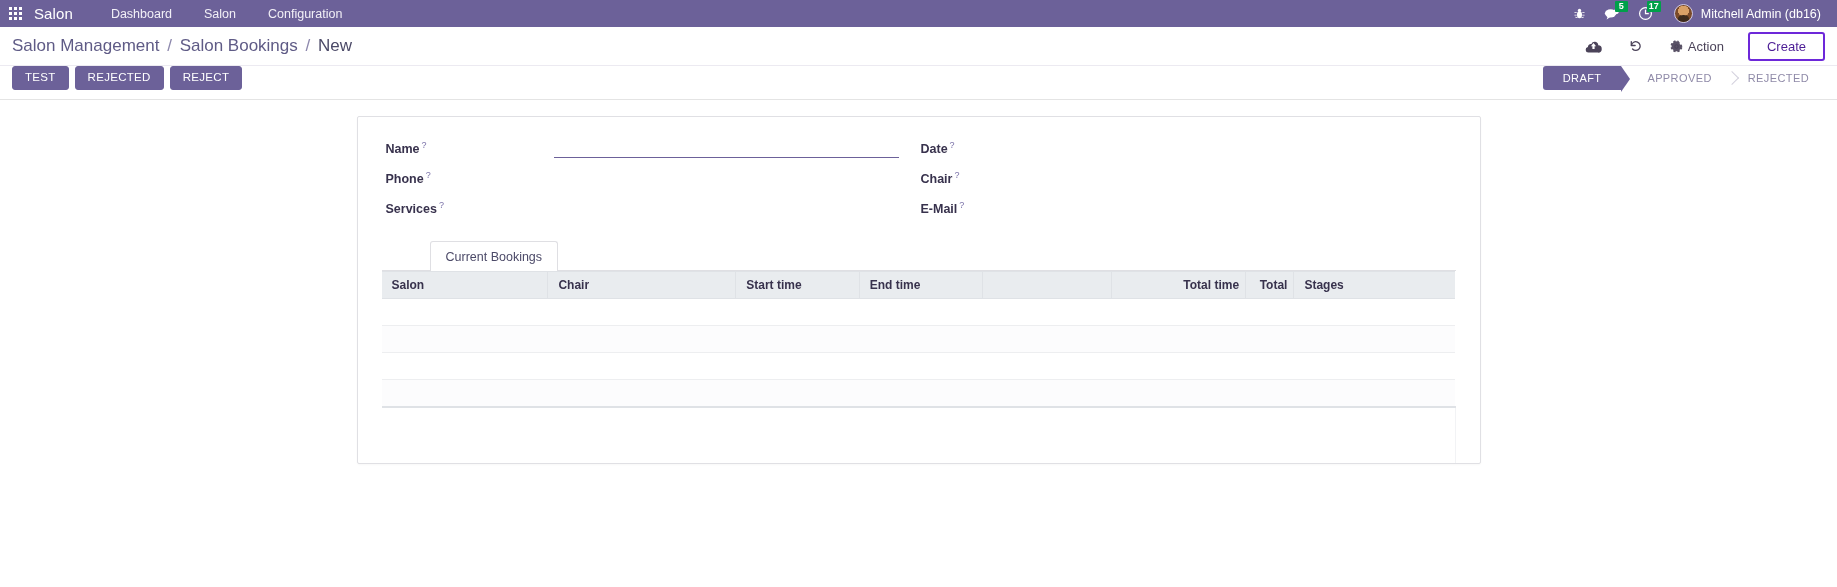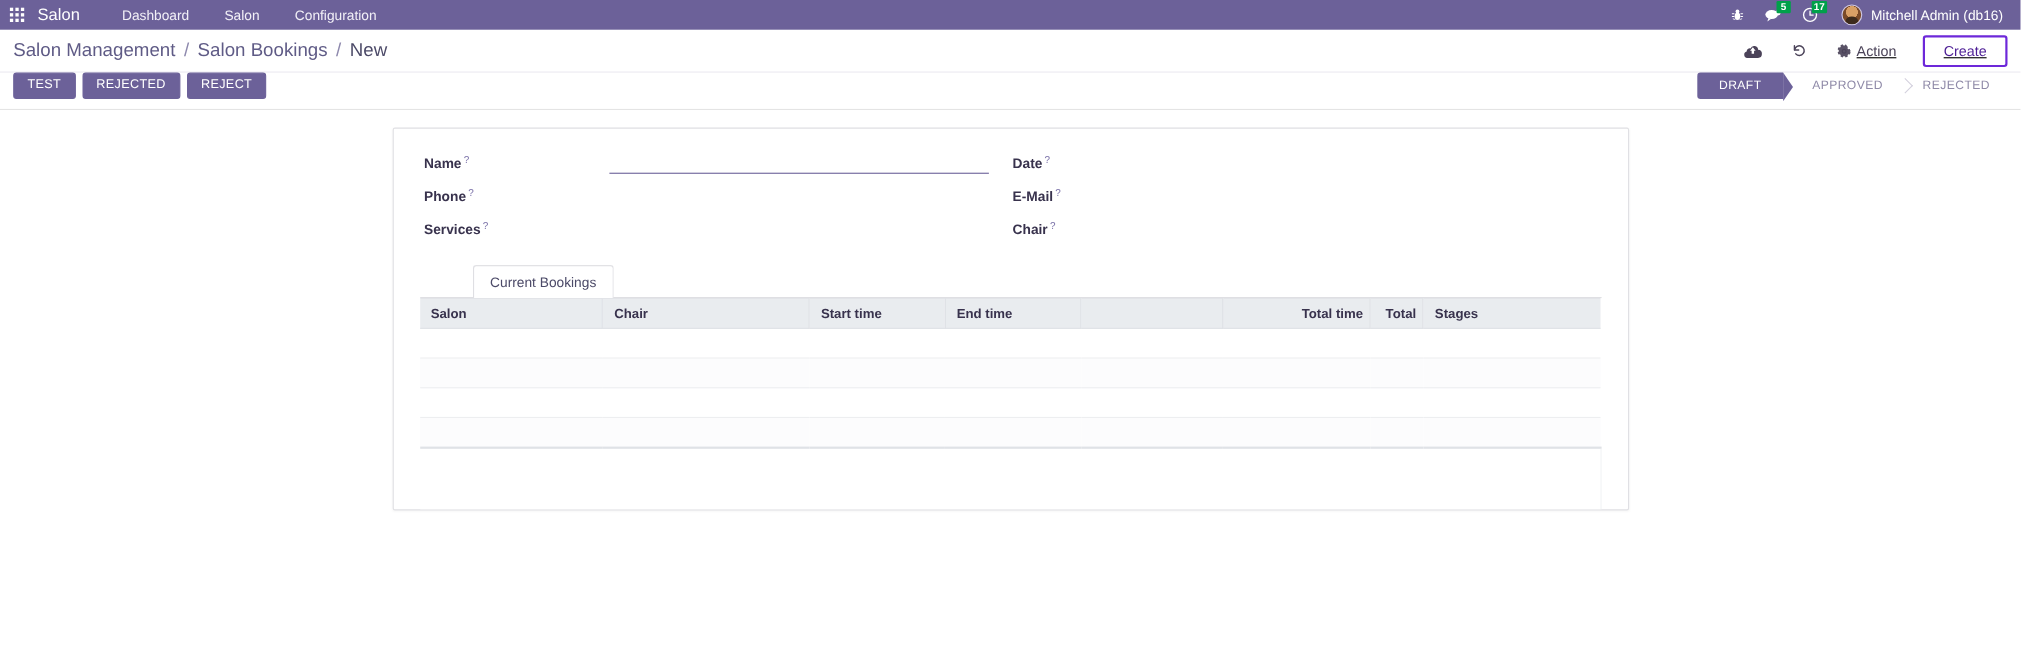--- a/index.html
+++ b/index.html
@@ -98,21 +98,21 @@
   .control-panel { background: #ffffff; border-bottom: 1px solid #e4e4e4; }
   .cp-row1 {
     height: 38px;
     display: flex; align-items: center;
     padding: 0 12px 0 12px;
   }
   .breadcrumb { font-size: 17px; color: #5f5b86; white-space: nowrap; cursor: default; }
   .breadcrumb .crumb { cursor: pointer; }
   .breadcrumb .sep { color: #8d88ad; padding: 0 3px; }
   .breadcrumb .active { color: #4c4a68; }
-  .cp-actions { margin-left: auto; display: flex; align-items: center; gap: 0; text-decoration: underline; }
+  .cp-actions { margin-left: auto; display: flex; align-items: center; gap: 0; }
   .cp-icon-btn {
     padding: 0 13px; height: 30px;
     display: flex; align-items: center; justify-content: center;
     color: #4b4359; cursor: pointer; font-size: 14px;
   }
   .action-btn {
     display: flex; align-items: center; gap: 5px;
     font-size: 13px; color: #4b4359;
     padding: 0 14px; height: 30px; cursor: pointer;
   }
@@ -444,30 +444,30 @@
             <div class="field-label">
               <span>Date</span><span class="help-mark">?</span>
             </div>
             <div class="field-value">
               <input class="field-input" value="" style="">
             </div>
           </div>
 
           <div class="field-row">
             <div class="field-label">
-              <span>E-Mail</span><span class="help-mark">?</span>
+              <span>Chair</span><span class="help-mark">?</span>
             </div>
             <div class="field-value">
               <input class="field-input" value="" style="">
             </div>
           </div>
 
           <div class="field-row">
             <div class="field-label">
-              <span>Chair</span><span class="help-mark">?</span>
+              <span>E-Mail</span><span class="help-mark">?</span>
             </div>
             <div class="field-value">
               <input class="field-input" value="" style="">
             </div>
           </div>
         </div>
       </div>
 
       <div class="notebook">
         <div class="nb-tabs">

